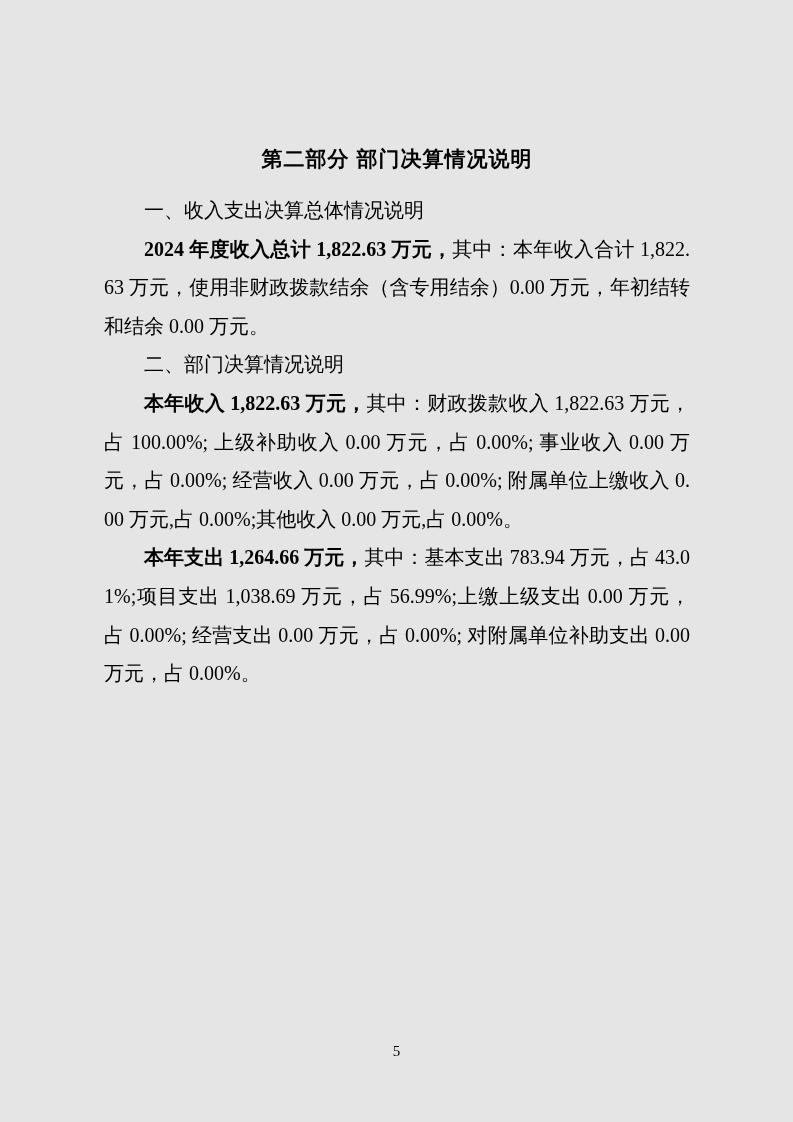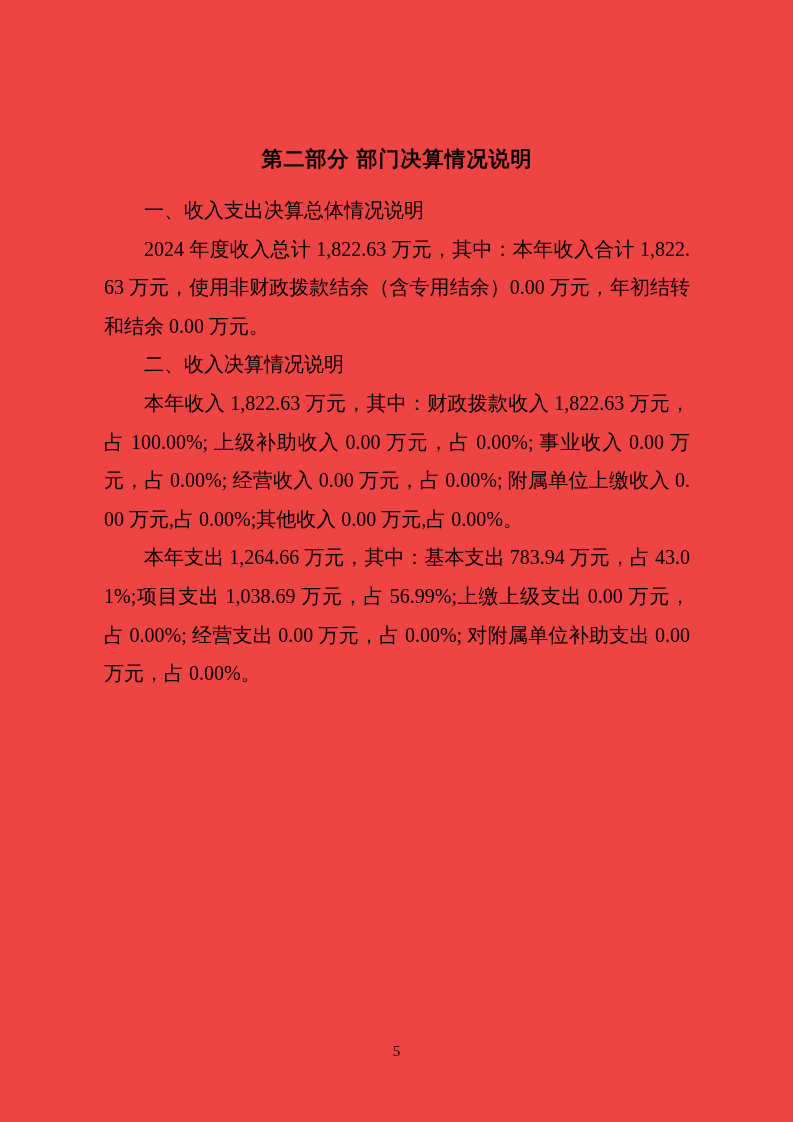--- a/index.html
+++ b/index.html
@@ -4,21 +4,21 @@
 <style>
   html, body {
     margin: 0;
     padding: 0;
     background: #ffffff;
   }
   .page {
     position: relative;
     width: 793px;
     height: 1122px;
-    background: #ef4444;
+    background: #e5e5e5;
     overflow: hidden;
     font-family: "Liberation Serif", "DejaVu Serif", serif;
     color: #000000;
   }
   .content {
     position: absolute;
     left: 104px;
     width: 586px;
     top: 140px;
   }
@@ -42,21 +42,21 @@
   .para {
     font-size: 20px;
     line-height: 38.6px;
     margin: 0;
     text-indent: 2em;
     text-align: justify;
     text-justify: inter-ideograph;
     word-break: break-all;
   }
   .lead {
-    font-weight: normal;
+    font-weight: bold;
   }
   .page-num {
     position: absolute;
     bottom: 62px;
     left: 0;
     width: 100%;
     text-align: center;
     font-size: 15px;
     font-family: "Liberation Serif", "DejaVu Serif", serif;
   }
@@ -68,21 +68,21 @@
   <div class="content">
 
     <h1 class="doc-title">第二部分 部门决算情况说明</h1>
 
     <h2 class="sec-heading">一、收入支出决算总体情况说明</h2>
 
     <p class="para"><span class="lead">2024 年度收入总计 1,822.63 万元，</span><span>其中：本年收入合计 1,822.63 万元，使用非财政拨款结余（含专用结余）0.00 万元，年初结转和结余 0.00 万元。</span></p>
 
 
 
-    <h2 class="sec-heading">二、收入决算情况说明</h2>
+    <h2 class="sec-heading">二、部门决算情况说明</h2>
 
     <p class="para"><span class="lead">本年收入 1,822.63 万元，</span><span>其中：财政拨款收入 1,822.63 万元，占 100.00%; 上级补助收入 0.00 万元，占 0.00%; 事业收入 0.00 万元，占 0.00%; 经营收入 0.00 万元，占 0.00%; 附属单位上缴收入 0.00 万元,占 0.00%;其他收入 0.00 万元,占 0.00%。</span></p>
 
 
     <p class="para"><span class="lead">本年支出 1,264.66 万元，</span><span>其中：基本支出 783.94 万元，占 43.01%;项目支出 1,038.69 万元，占 56.99%;上缴上级支出 0.00 万元，占 0.00%; 经营支出 0.00 万元，占 0.00%; 对附属单位补助支出 0.00 万元，占 0.00%。</span></p>
 
   </div>
 
   <div class="page-num">5</div>
 </div>

